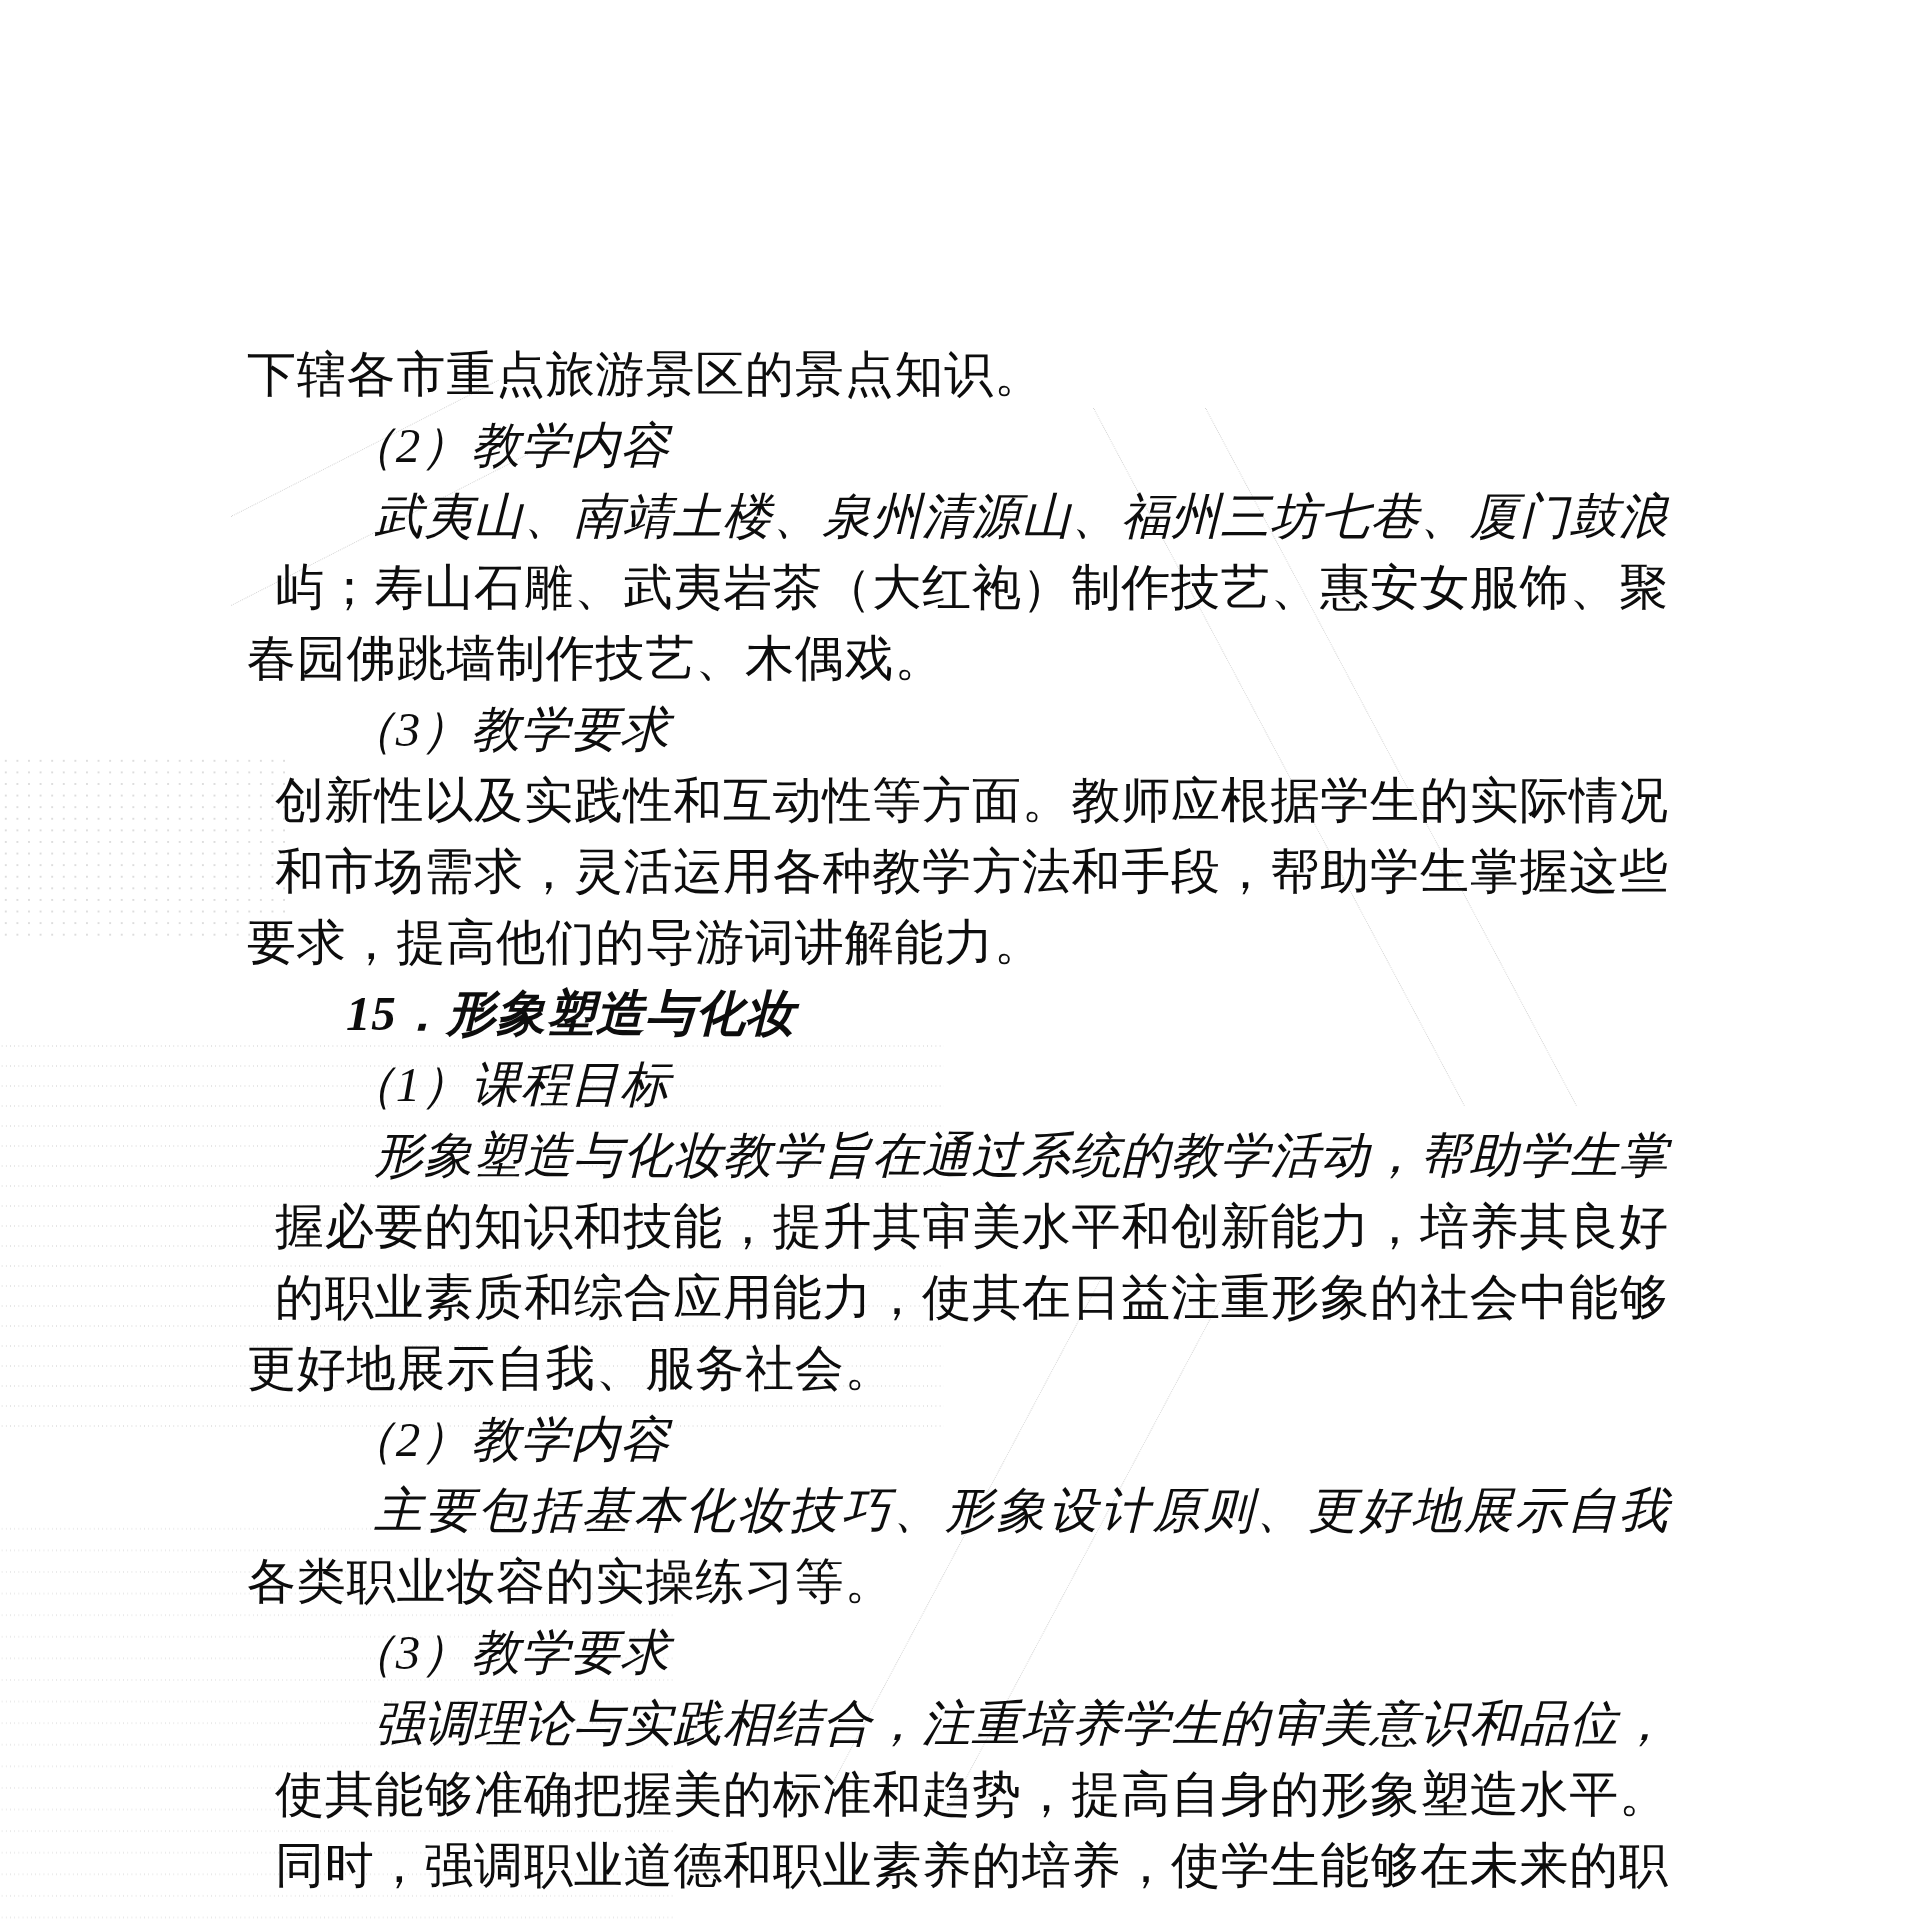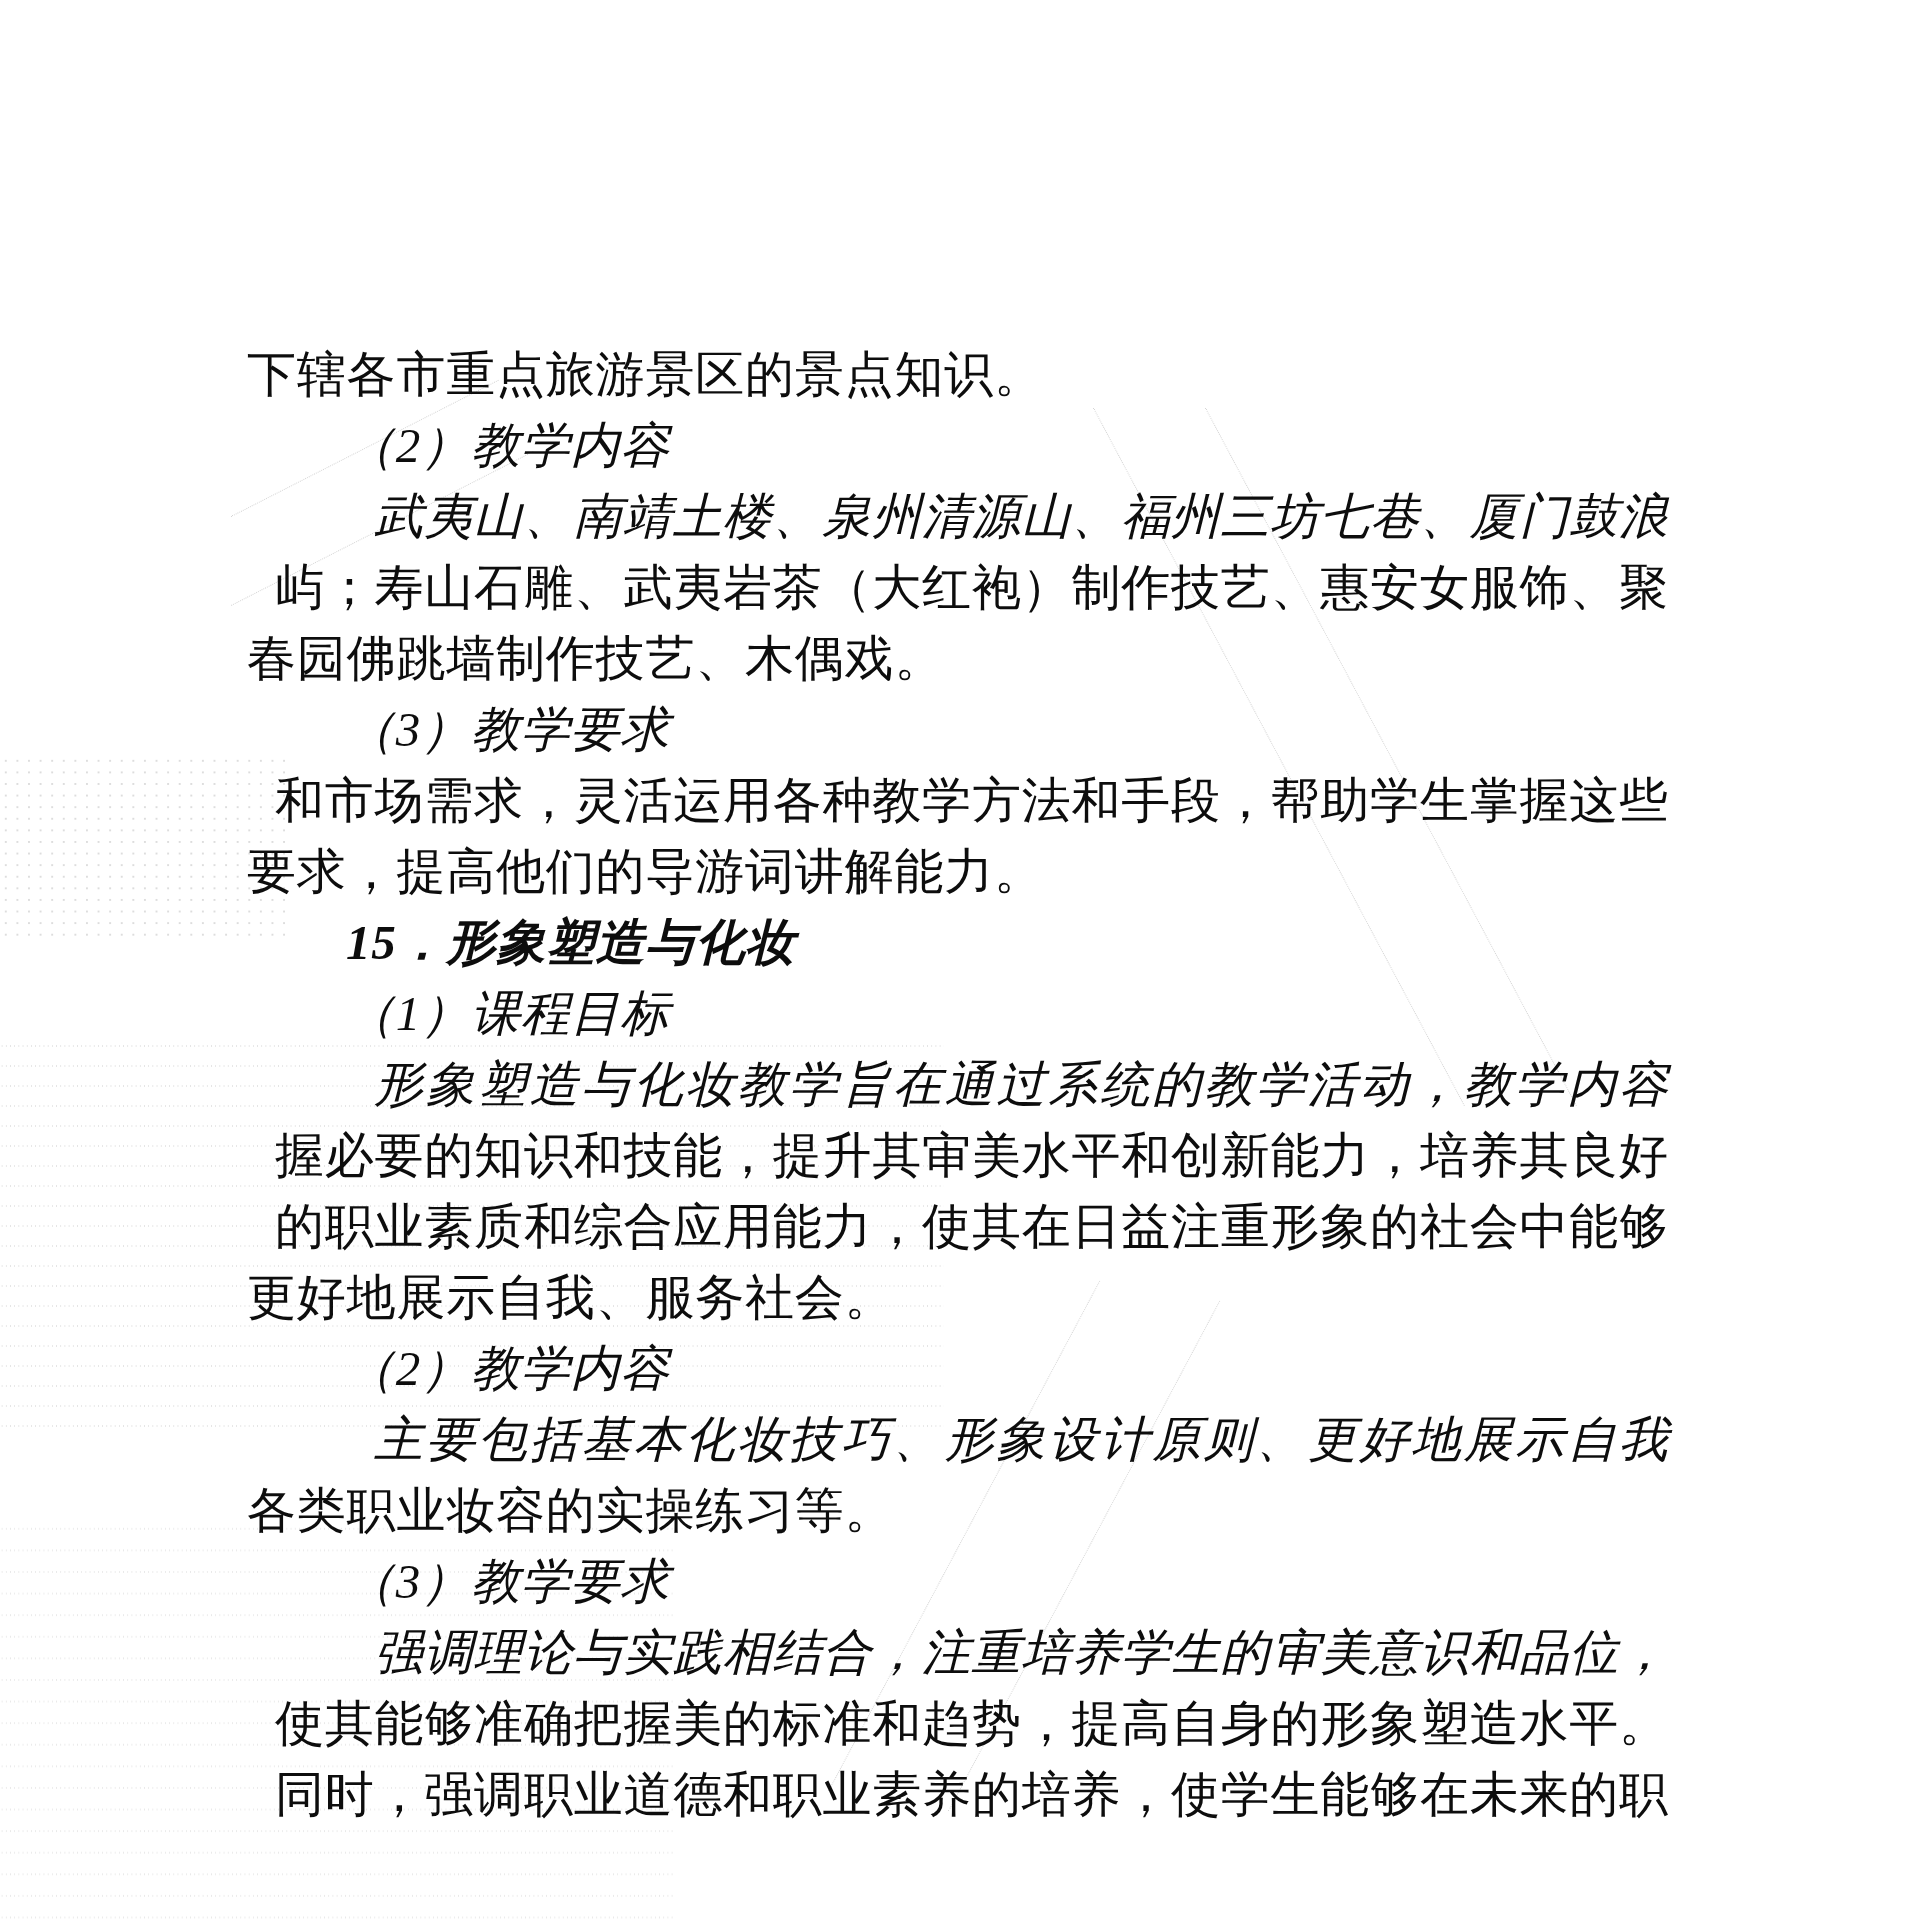--- a/index.html
+++ b/index.html
@@ -85,25 +85,26 @@
   <div class="artifact diag" style="left:828px; top:1791px; width:578px; transform:rotate(-62deg);"></div>
   <div class="artifact diag" style="left:948px; top:1811px; width:578px; transform:rotate(-62deg);"></div>
 
   <div id="text-block">
       <div class="line body">下辖各市重点旅游景区的景点知识。</div>
       <div class="line body indent">（2）教学内容</div>
       <div class="line body indent justify">武夷山、南靖土楼、泉州清源山、福州三坊七巷、厦门鼓浪</div>
       <div class="line body justify">屿；寿山石雕、武夷岩茶（大红袍）制作技艺、惠安女服饰、聚</div>
       <div class="line body">春园佛跳墙制作技艺、木偶戏。</div>
       <div class="line body indent">（3）教学要求</div>
+      <div class="line body justify">创新性以及实践性和互动性等方面。教师应根据学生的实际情况</div>
       <div class="line body justify">和市场需求，灵活运用各种教学方法和手段，帮助学生掌握这些</div>
       <div class="line body">要求，提高他们的导游词讲解能力。</div>
       <div class="line bold-serif indent">15．形象塑造与化妆</div>
       <div class="line body indent">（1）课程目标</div>
-      <div class="line body indent justify">形象塑造与化妆教学旨在通过系统的教学活动，教学内容</div>
+      <div class="line body indent justify">形象塑造与化妆教学旨在通过系统的教学活动，帮助学生掌</div>
       <div class="line body justify">握必要的知识和技能，提升其审美水平和创新能力，培养其良好</div>
       <div class="line body justify">的职业素质和综合应用能力，使其在日益注重形象的社会中能够</div>
       <div class="line body">更好地展示自我、服务社会。</div>
       <div class="line body indent">（2）教学内容</div>
       <div class="line body indent justify">主要包括基本化妆技巧、形象设计原则、更好地展示自我</div>
       <div class="line body">各类职业妆容的实操练习等。</div>
       <div class="line body indent">（3）教学要求</div>
       <div class="line body indent justify">强调理论与实践相结合，注重培养学生的审美意识和品位，</div>
       <div class="line body justify">使其能够准确把握美的标准和趋势，提高自身的形象塑造水平。</div>
       <div class="line body justify">同时，强调职业道德和职业素养的培养，使学生能够在未来的职</div>

